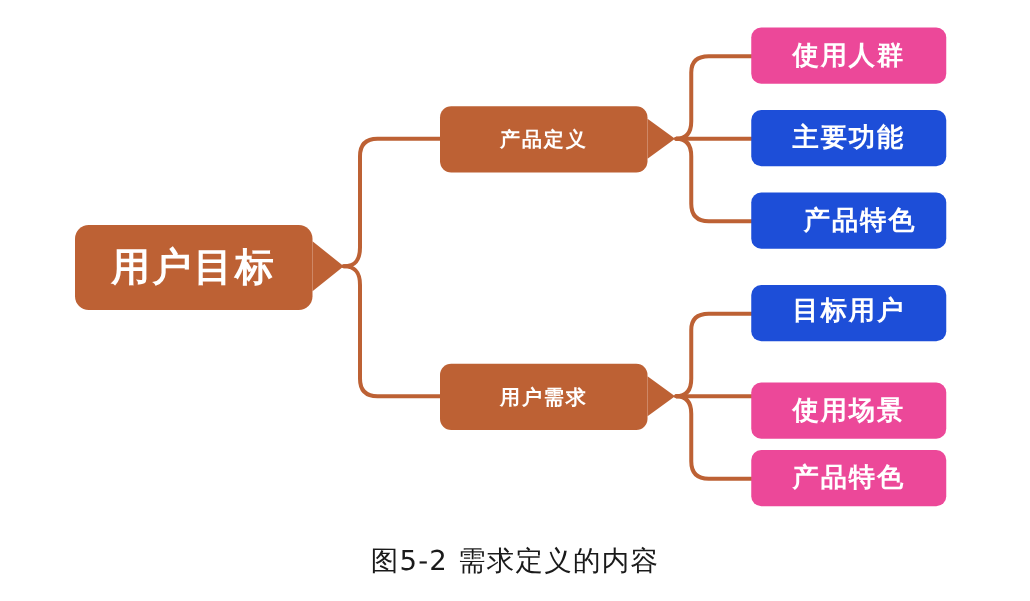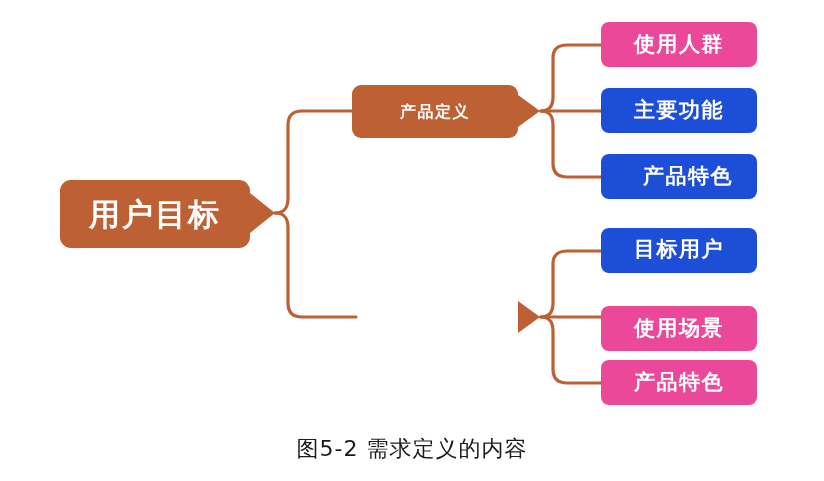--- a/index.html
+++ b/index.html
@@ -158,20 +158,23 @@
   <div class="arrow-notch arrow-l2-a"></div>
   <div class="arrow-notch arrow-l2-b"></div>
 
   <div class="node node-root">
     <span class="node-label">用户目标</span>
   </div>
 
   <div class="node node-l2 pos-a">
     <span class="node-label">产品定义</span>
   </div>
+  <div class="node node-l2 pos-b">
+    <span class="node-label">用户需求</span>
+  </div>
 
   <div class="node node-leaf leaf-1 fill-gray">
     <span class="node-label">使用人群</span>
   </div>
   <div class="node node-leaf leaf-2 fill-orange">
     <span class="node-label">主要功能</span>
   </div>
   <div class="node node-leaf leaf-3 fill-orange">
     <span class="node-label">产品特色</span>
   </div>

